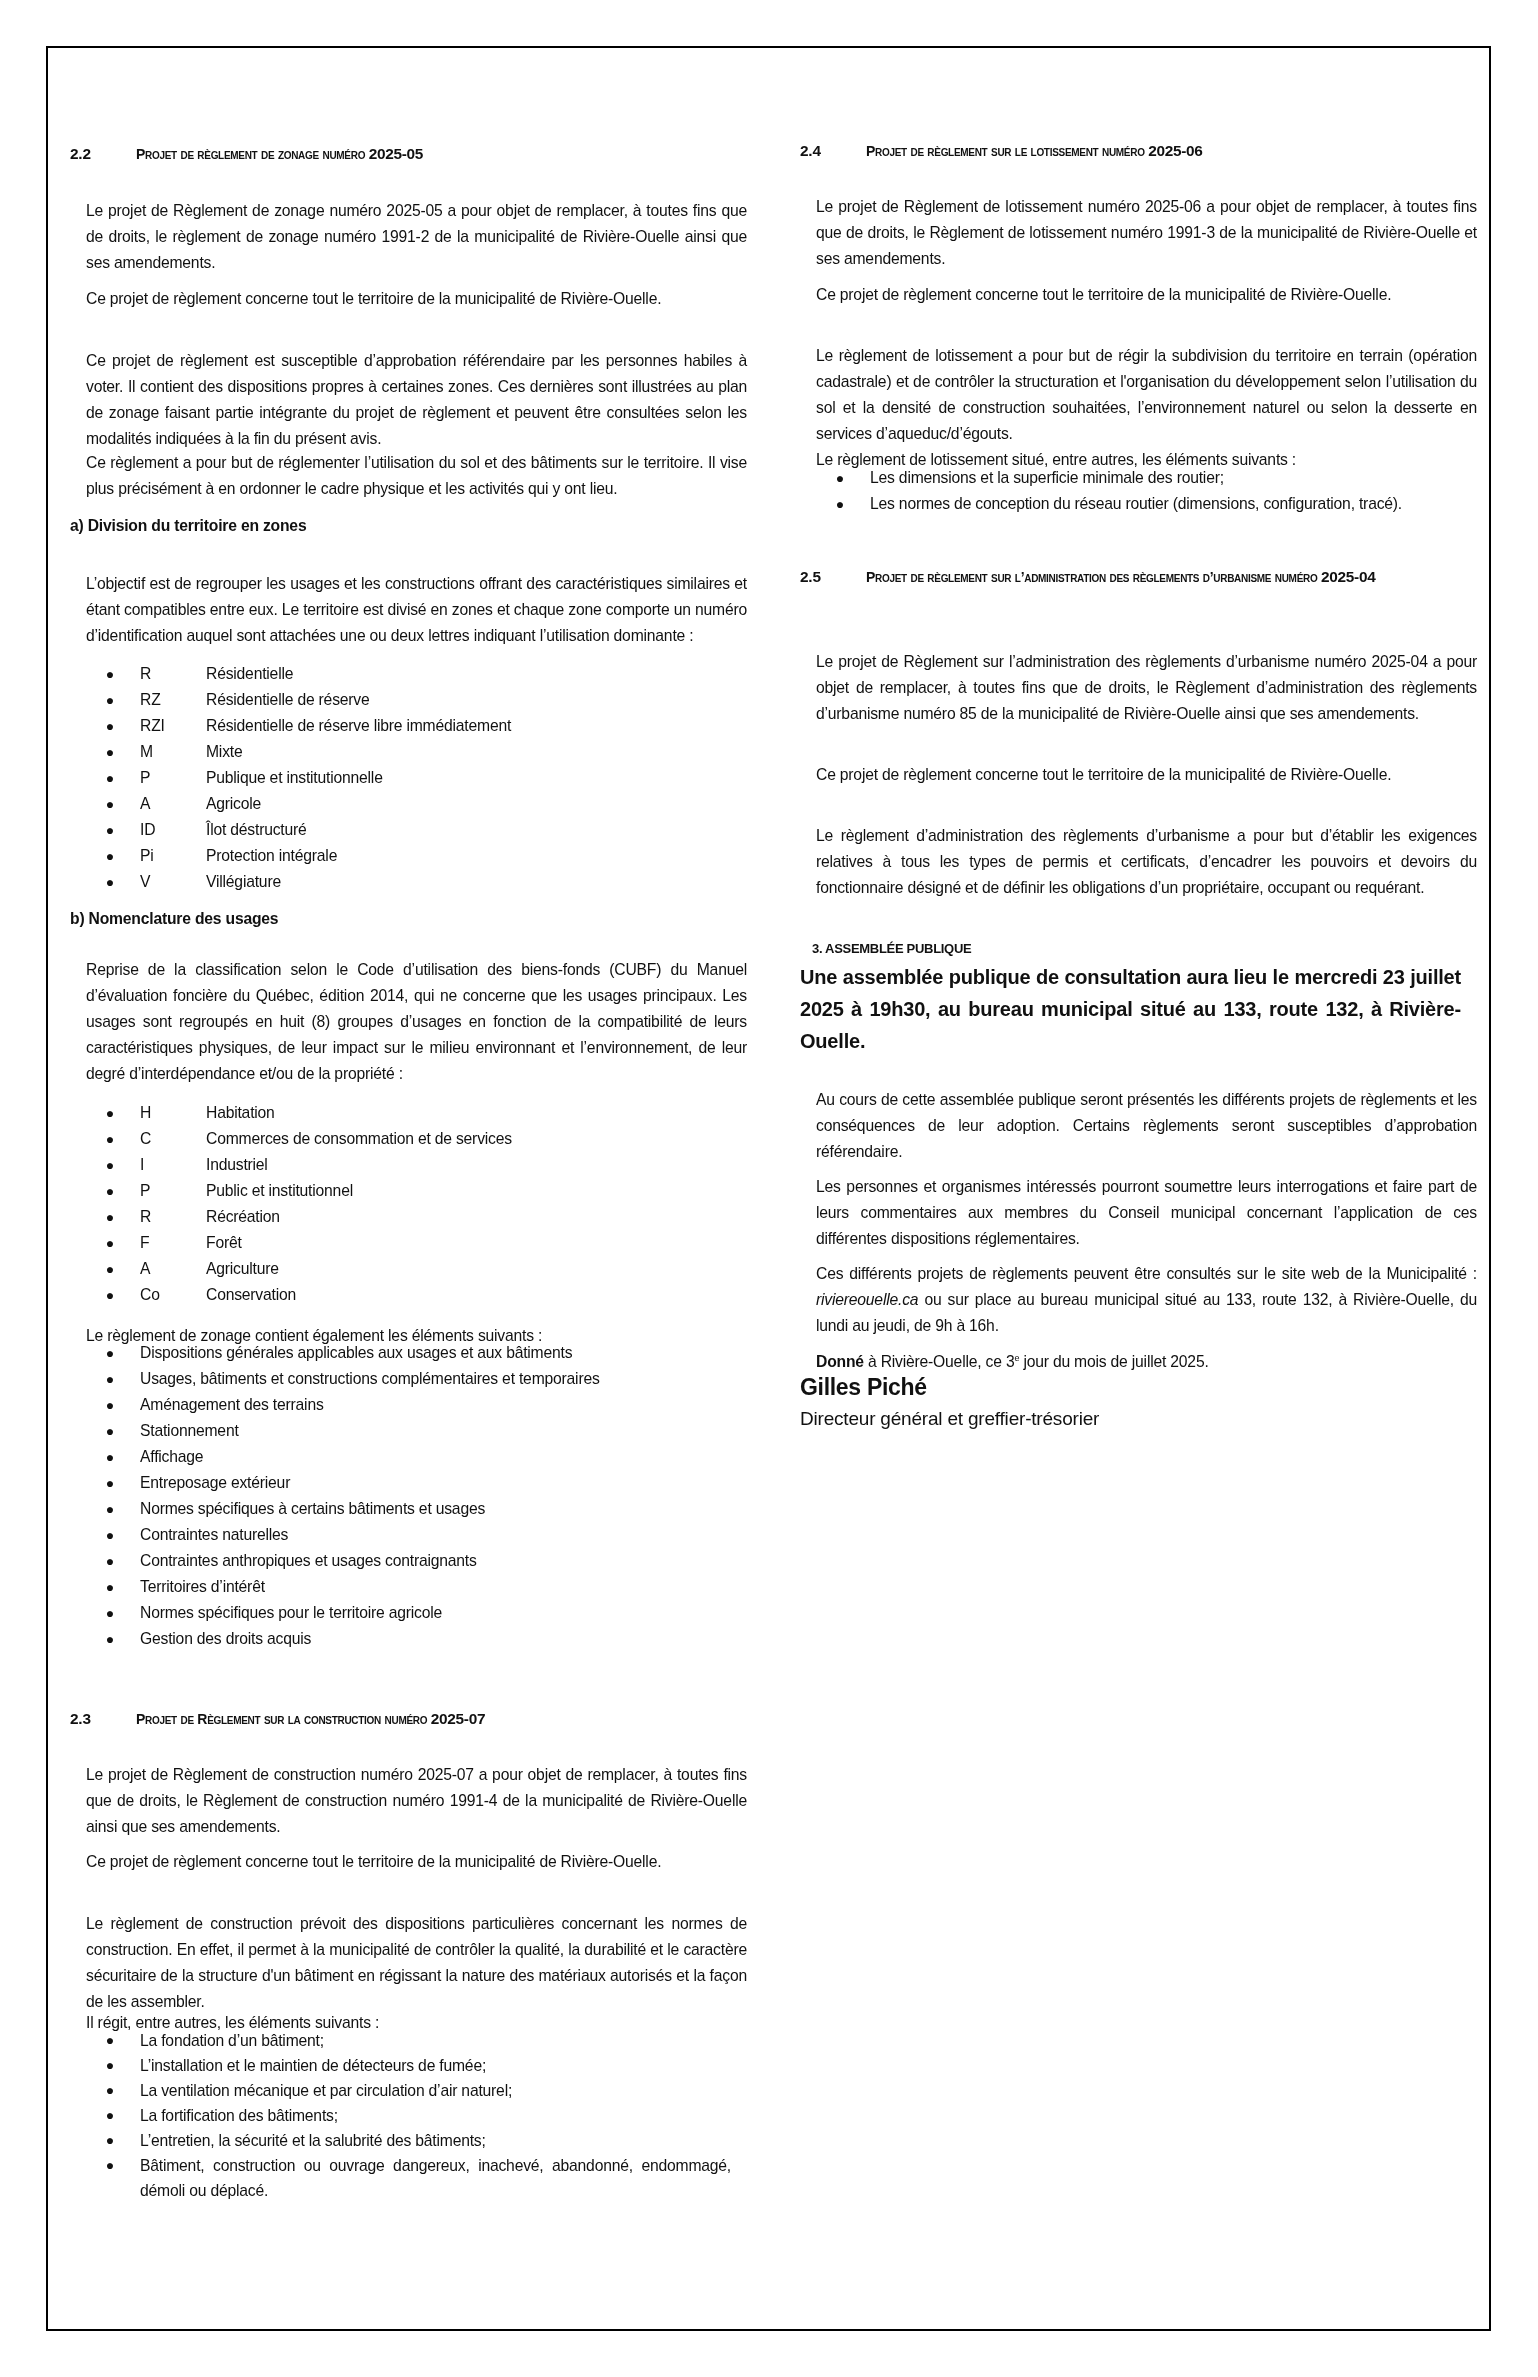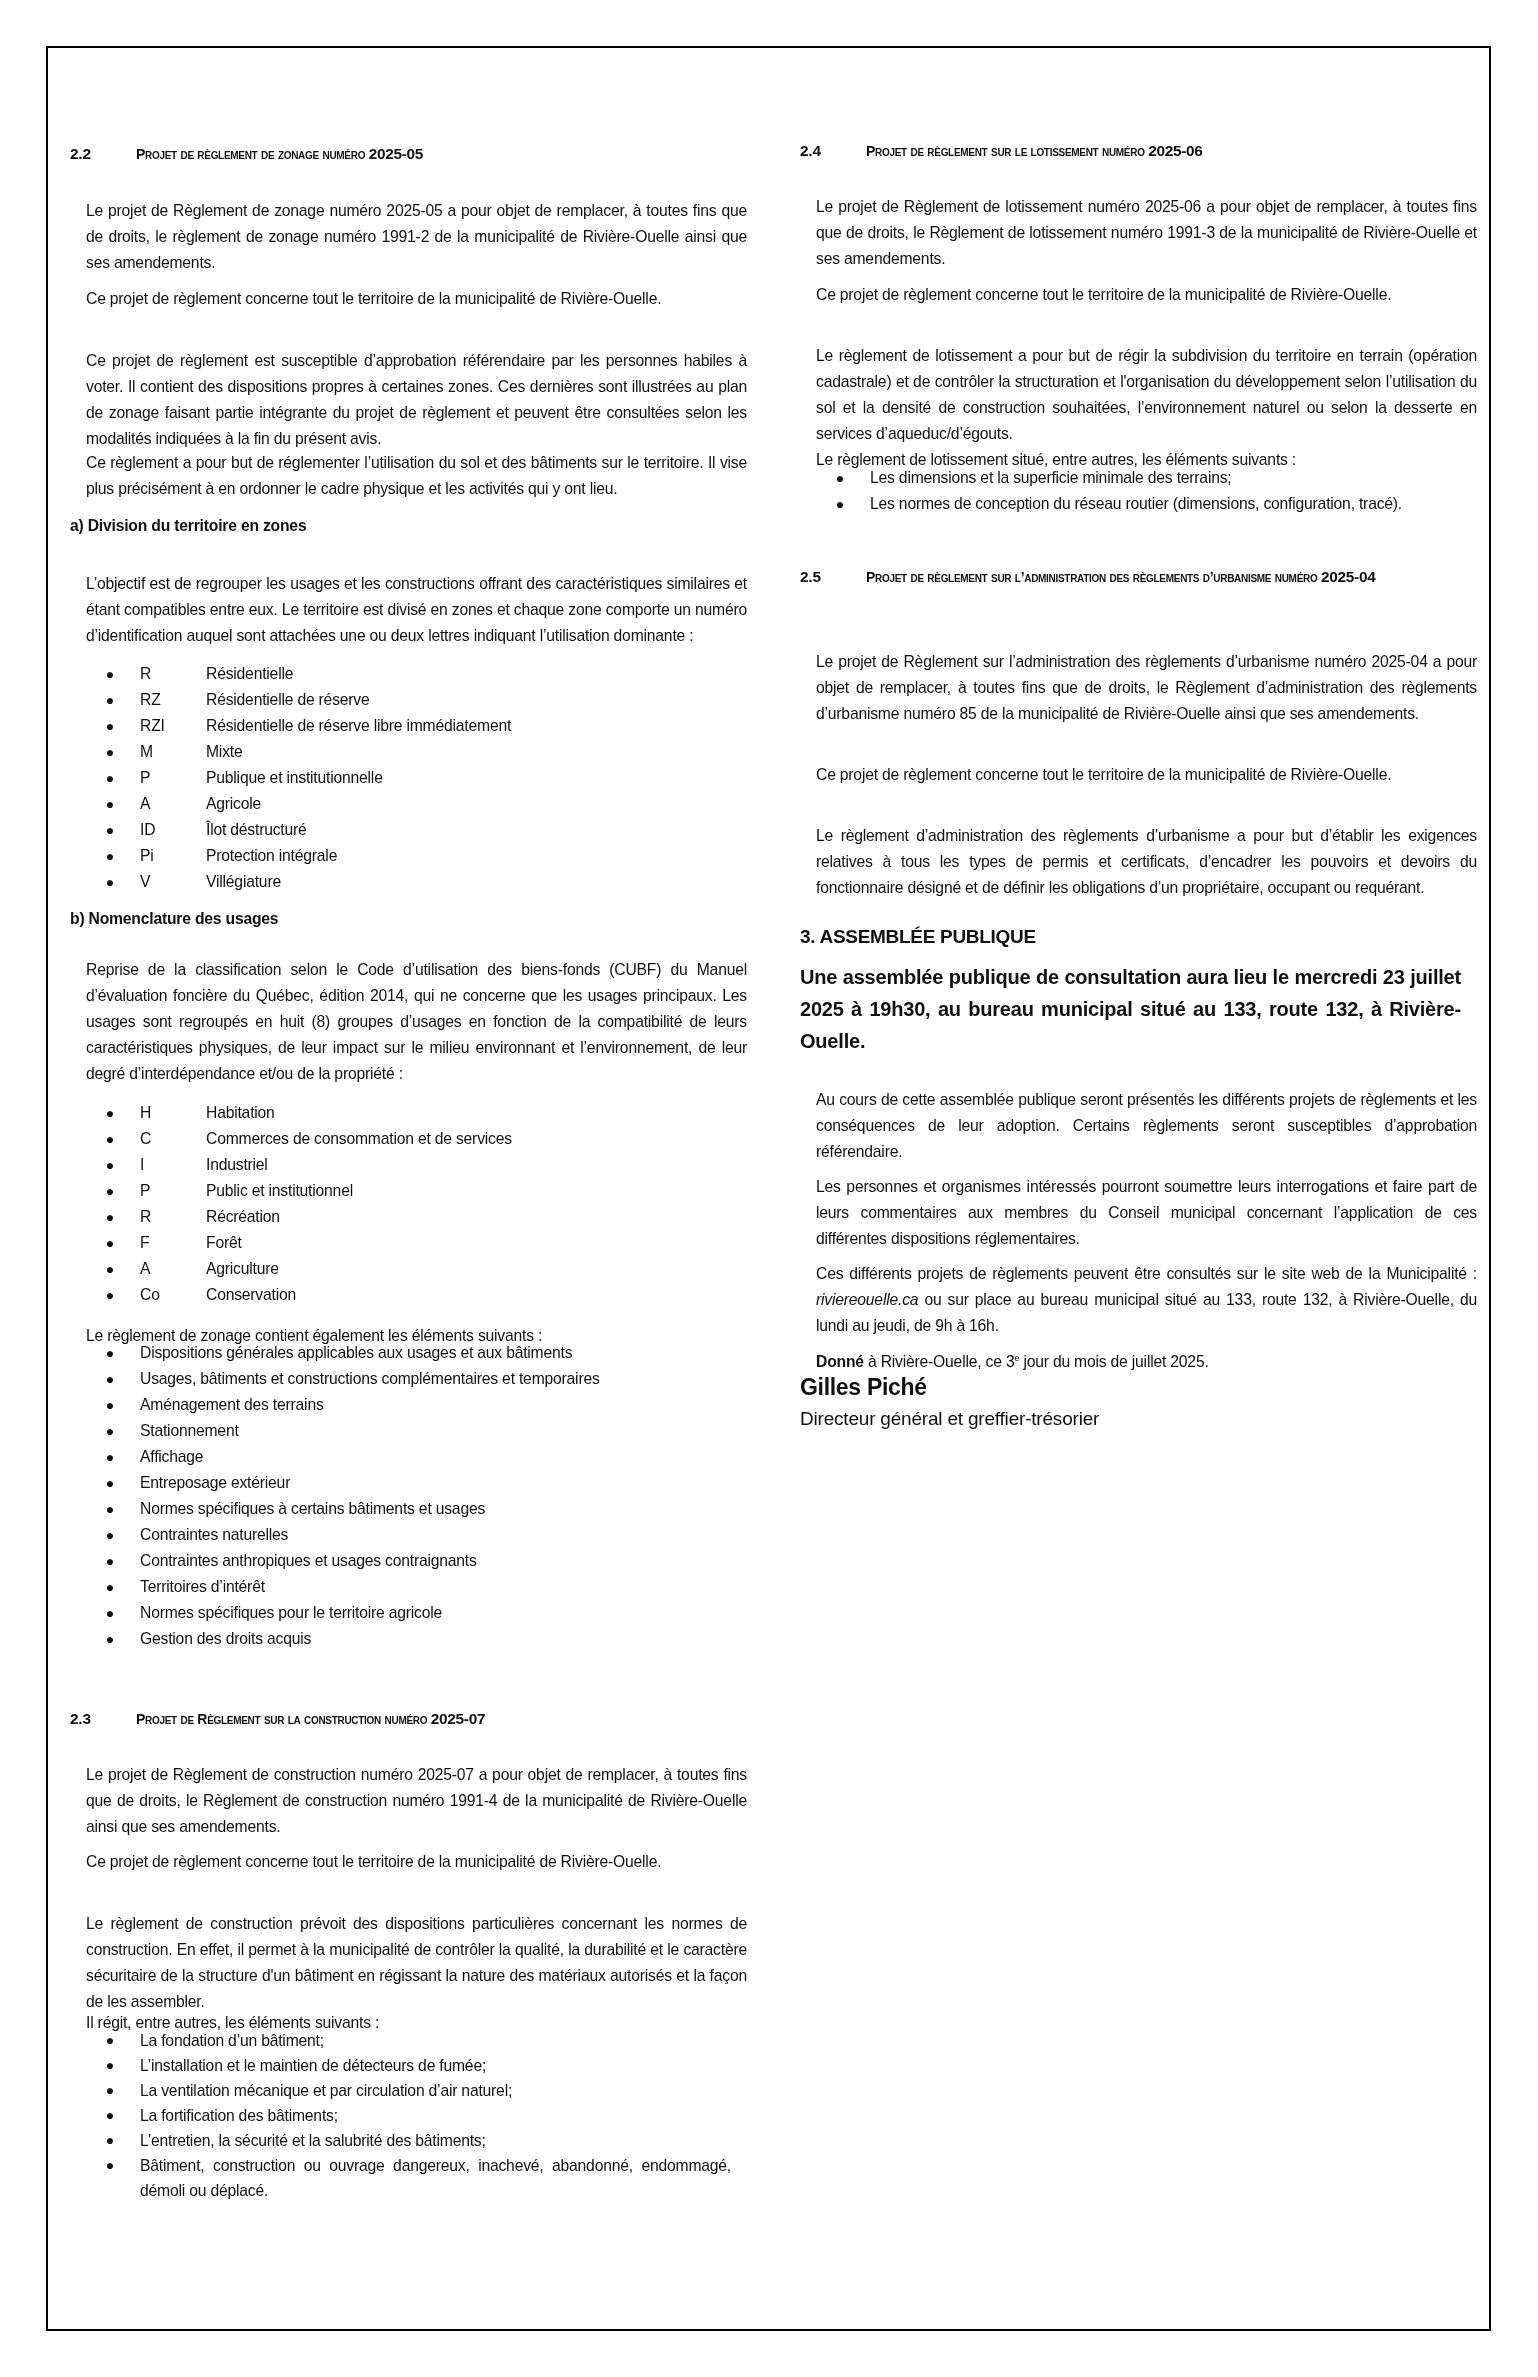--- a/index.html
+++ b/index.html
@@ -19,21 +19,21 @@
   p.para { position: absolute; left: 0; width: 661px; margin: 16px; text-align: justify; text-align-last: left; }
   .subhead { position: absolute; left: 0; font-weight: bold; margin: 0; }
   ul.codes, ul.bul { position: absolute; left: 0; margin: 0; padding: 0; list-style: none; width: 661px; }
   ul.codes li { display: flex; height: 26px; }
   ul.codes li .dot, ul.bul li .dot { width: 70px; flex: none; text-align: center; padding-left: 9.8px; box-sizing: border-box; font-size: 14px; }
   ul.codes li .code { width: 66px; flex: none; }
   ul.bul li { display: flex; }
   ul.bul li .txt { flex: 1; text-align: justify; text-align-last: left; }
   .big-notice { position: absolute; left: 0; width: 661px; margin: 0; font-weight: bold; font-size: 20px;
                 line-height: 32px; text-align: justify; text-align-last: left; letter-spacing: -0.2px; }
-  .assembly-title { position: absolute; left: 0; font-weight: bold; margin: 0; font-size: 19px; letter-spacing: -0.3px; }
+  .assembly-title { position: absolute; left: 0; font-weight: bold; margin: 12px; font-size: 13px; letter-spacing: -0.3px; }
   .given b { font-weight: bold; }
   .given sup { font-size: 9px; line-height: 0; }
   .signer-name { position: absolute; left: 0; margin: 0; font-weight: bold; font-size: 23px; line-height: 31px; letter-spacing: -0.3px; }
   .signer-title { position: absolute; left: 0; margin: 0; font-size: 19px; line-height: 25px; letter-spacing: -0.2px; }
   .website { font-style: italic; }
 </style>
 </head>
 <body>
 
 <div class="page-border"></div>
@@ -245,21 +245,21 @@
   </div>
 
   <p class="para" style="top:178px">Le projet de Règlement de lotissement numéro 2025-06 a pour objet de remplacer, à toutes fins que de droits, le Règlement de lotissement numéro 1991-3 de la municipalité de Rivière-Ouelle et ses amendements.</p>
   <p class="para" style="top:266px">Ce projet de règlement concerne tout le territoire de la municipalité de Rivière-Ouelle.</p>
   <p class="para" style="top:327px">Le règlement de lotissement a pour but de régir la subdivision du territoire en terrain (opération cadastrale) et de contrôler la structuration et l'organisation du développement selon l’utilisation du sol et la densité de construction souhaitées, l’environnement naturel ou selon la desserte en services d’aqueduc/d’égouts.</p>
   <p class="para" style="top:431px">Le règlement de lotissement situé, entre autres, les éléments suivants :</p>
 
   <ul class="bul" id="lotissement-elements" style="top:465px">
       <li>
         <span class="dot">●</span>
-        <span class="txt">Les dimensions et la superficie minimale des terrains;</span>
+        <span class="txt">Les dimensions et la superficie minimale des routier;</span>
       </li>
       <li>
         <span class="dot">●</span>
         <span class="txt">Les normes de conception du réseau routier (dimensions, configuration, tracé).</span>
       </li>
     </ul>
 
   <div class="section-heading" style="top:564px">
     <span class="num">2.5</span>
     <span class="title"><span>Projet de règlement sur l’administration des règlements d’urbanisme numéro</span> <span class="tail">2025-04</span></span>

